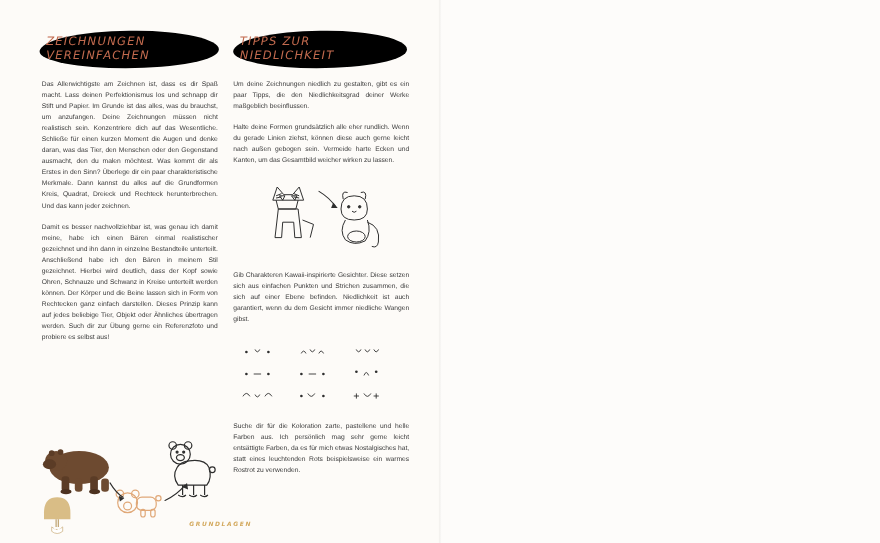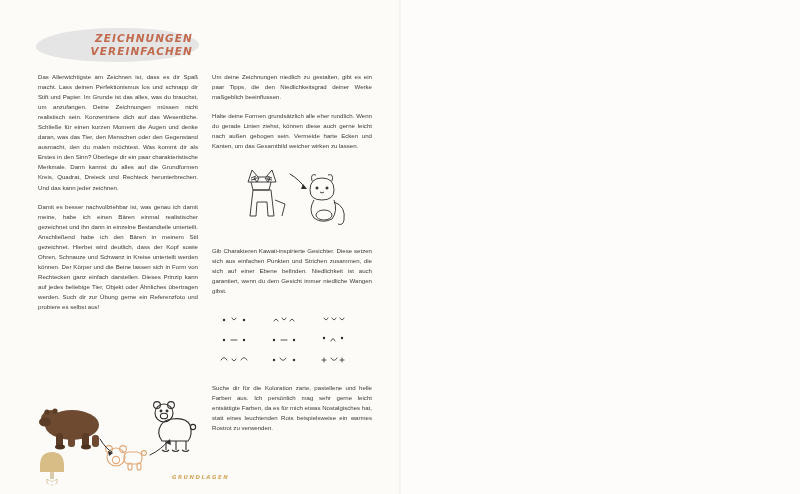--- a/index.html
+++ b/index.html
@@ -13,28 +13,28 @@
   .spread{display:flex;width:800px;height:494px;position:relative;}
   .page{width:400px;height:494px;position:relative;box-sizing:border-box;}
   .page.left{background:#fdfbf8;}
   .page.right{background:#fdfcfa;}
   .gutter{position:absolute;left:399px;top:0;width:2px;height:494px;
     background:linear-gradient(to right,rgba(0,0,0,0.045),rgba(0,0,0,0.02));}
 
   
   .blob{
     position:absolute;
-    background:#e5e5e5;
+    background:#000000;
     border-radius:50% 46% 52% 48% / 56% 50% 50% 44%;
     display:flex;align-items:center;justify-content:center;
-    text-align:right;
+    text-align:left;
     color:#c26a4e;
     font-family:"DejaVu Sans", sans-serif;
     font-style:italic;
-    font-weight:700;
+    font-weight:400;
     letter-spacing:1.1px;
     line-height:1.25;
     font-size:10.5px;
     text-transform:uppercase;
     padding:0 6px;
     box-sizing:border-box;
   }
   #blob-simplify{left:36px;top:28px;width:163px;height:34px;}
   #blob-cute{left:212px;top:28px;width:158px;height:34px;}
 
@@ -133,20 +133,21 @@
         <ellipse cx="126" cy="21" rx="3.6" ry="2.8"></ellipse>
         <circle cx="123" cy="16" r="0.9" fill="#2e2e2e"></circle>
         <circle cx="129" cy="16" r="0.9" fill="#2e2e2e"></circle>
         <path d="M134 24 q14 -2 18 6 q3 10 -2 16 l-26 0 q-6 -8 -1 -16 q3 -5 11 -6 z"></path>
         <path d="M128 46 l0 9 M138 46 l0 9 M148 46 l0 9"></path>
         <path d="M124 55 q4 3 7 0 M134 55 q4 3 7 0 M144 55 q4 3 7 0"></path>
         <circle cx="155" cy="32" r="2.6"></circle>
       </g>
     </svg>
 
+    <div class="blob" id="blob-cute">TIPPS ZUR NIEDLICHKEIT</div>
 
     <div class="col" id="col-2">
       <p>Um deine Zeichnungen niedlich zu gestalten, gibt es ein paar Tipps, die den Niedlichkeitsgrad deiner Werke maßgeblich beeinflussen.</p>
       <p>Halte deine Formen grundsätzlich alle eher rundlich. Wenn du gerade Linien ziehst, können diese auch gerne leicht nach außen gebogen sein. Vermeide harte Ecken und Kanten, um das Gesamtbild weicher wirken zu lassen.</p>
     </div>
 
     <svg class="fig" id="fig-cats" viewBox="0 0 115 70">
       <g fill="none" stroke="#2e2e2e" stroke-width="0.9" stroke-linejoin="miter">
 
         <path d="M10 22 l4 -12 l6 7 l8 0 l6 -7 l4 12 z"></path>

